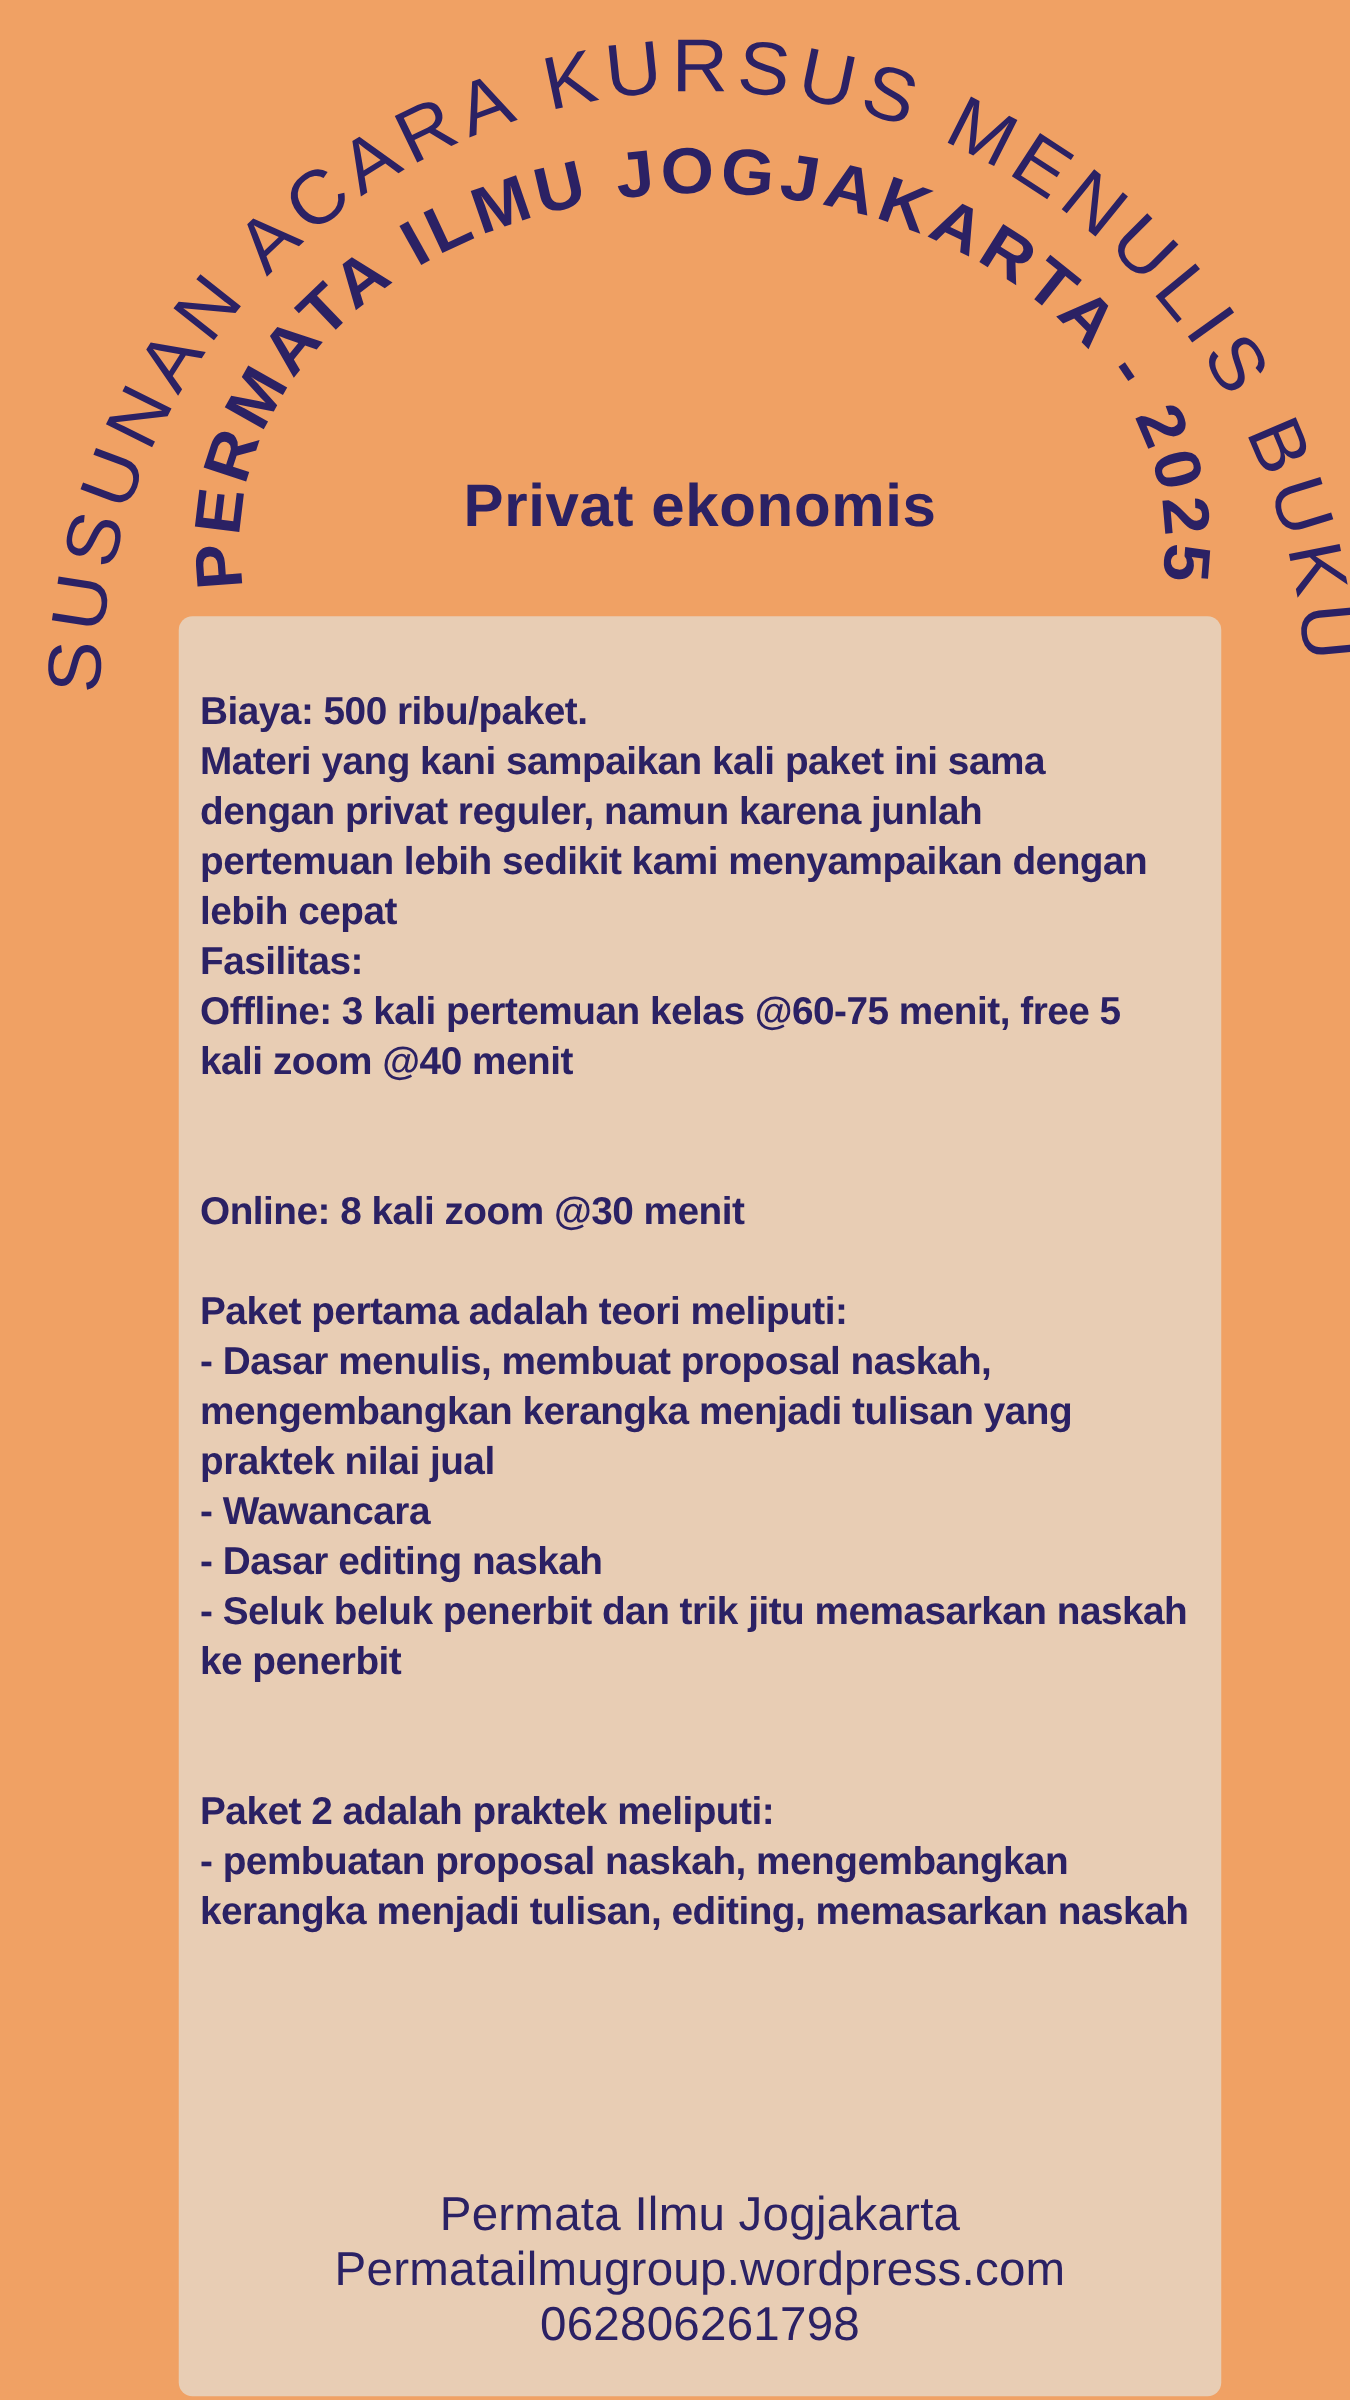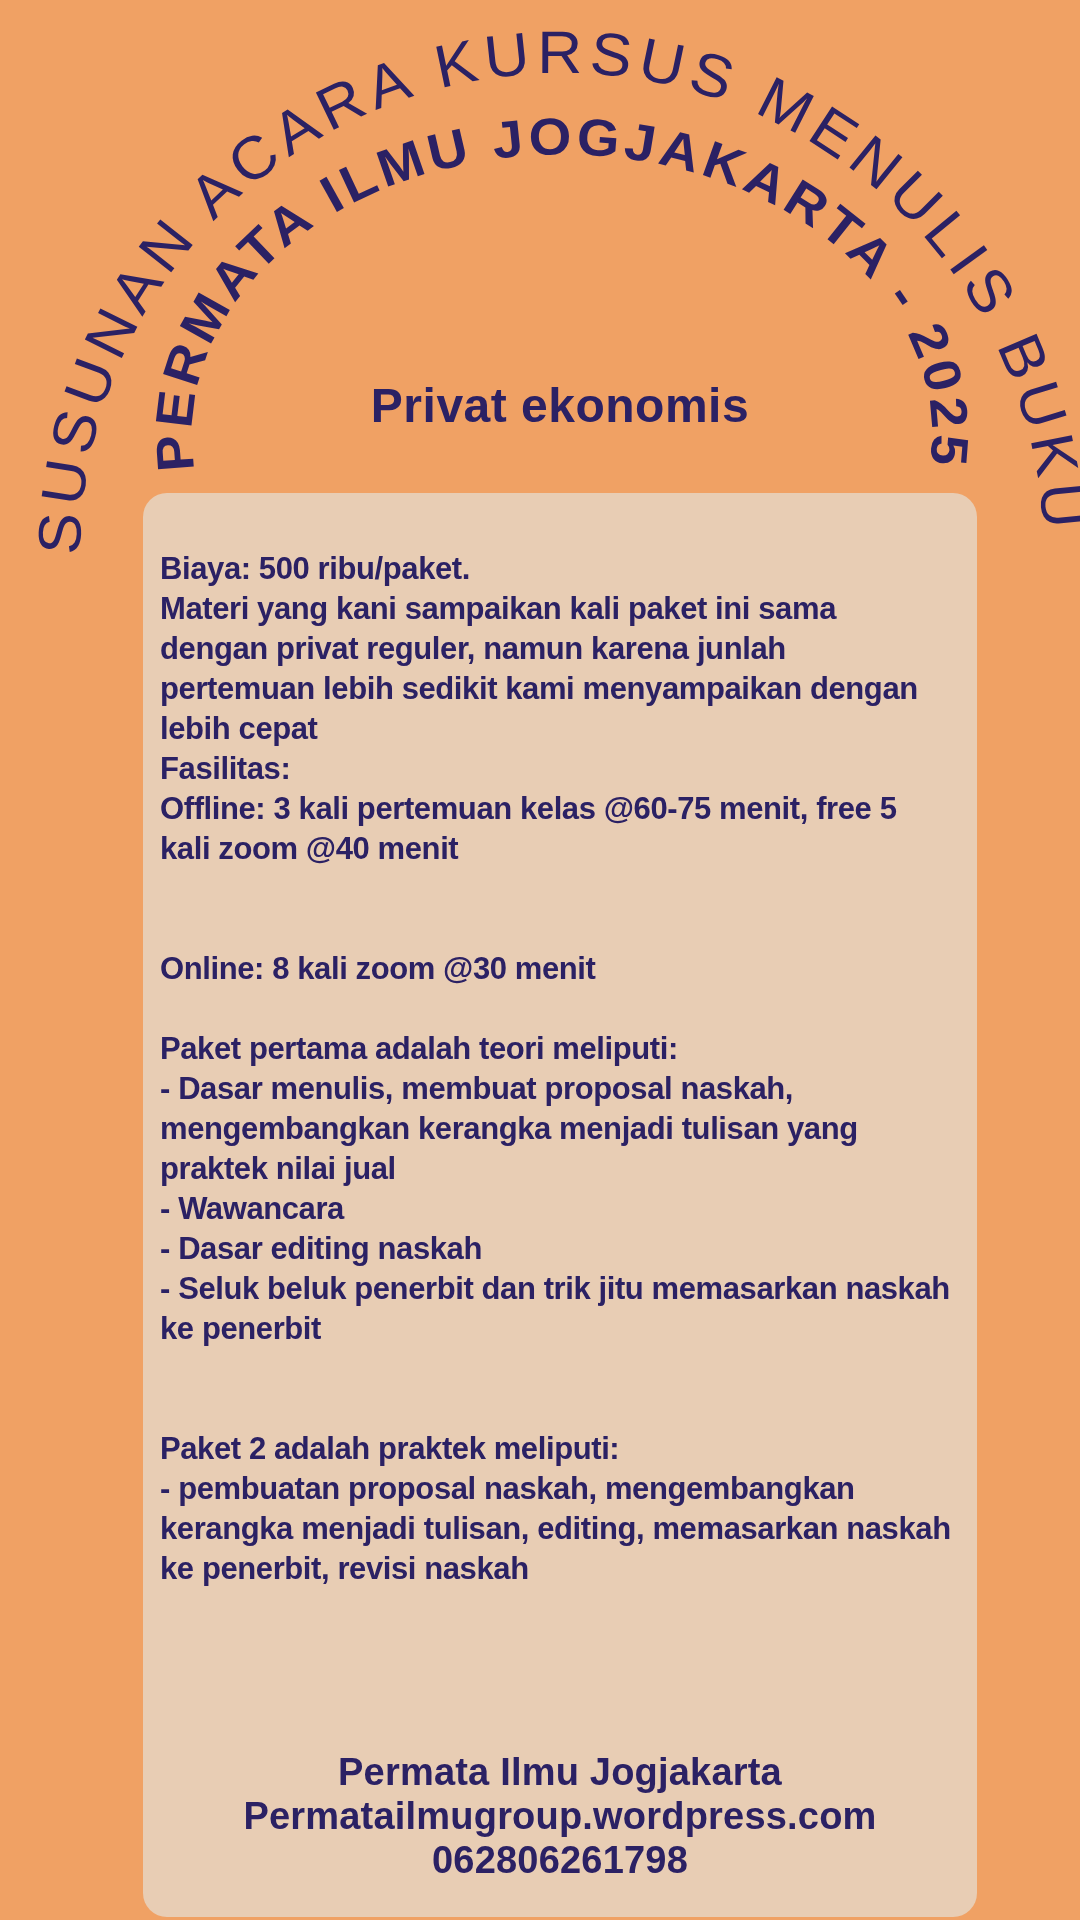--- a/index.html
+++ b/index.html
@@ -49,21 +49,21 @@
     letter-spacing: 0.5px;
     color: var(--ink, #2b2164);
   }
   .card {
     position: absolute;
     left: 143px;
     top: 493px;
     width: 834px;
     height: 1424px;
     background: var(--card, #e8cdb4);
-    border-radius: 24px;
+    border-radius: 11px;
   }
   .body-lines {
     position: absolute;
     left: 17px;
     top: 56px;
     width: 816px;
   }
   .body-line {
     font-size: 31px;
     font-weight: 700;
@@ -74,21 +74,21 @@
   }
   .footer {
     position: absolute;
     left: 0;
     top: 1257px;
     width: 834px;
     text-align: center;
   }
   .footer-line {
     font-size: 38px;
-    font-weight: 700;
+    font-weight: 400;
     line-height: 44px;
     letter-spacing: 0.2px;
     color: var(--ink, #2b2164);
   }
 </style>
 </head>
 <body>
 
 <div class="poster">
 
@@ -127,21 +127,20 @@
         <div class="body-line">praktek nilai jual</div>
         <div class="body-line">- Wawancara</div>
         <div class="body-line">- Dasar editing naskah</div>
         <div class="body-line">- Seluk beluk penerbit dan trik jitu memasarkan naskah</div>
         <div class="body-line">ke penerbit</div>
         <div class="body-line">&nbsp;</div>
         <div class="body-line">&nbsp;</div>
         <div class="body-line">Paket 2 adalah praktek meliputi:</div>
         <div class="body-line">- pembuatan proposal naskah, mengembangkan</div>
         <div class="body-line">kerangka menjadi tulisan, editing, memasarkan naskah</div>
-        <div class="body-line">ke penerbit, revisi naskah</div>
       </div>
     <div class="footer">
       <div class="footer-line">Permata Ilmu Jogjakarta</div>
       <div class="footer-line">Permatailmugroup.wordpress.com</div>
       <div class="footer-line">062806261798</div>
     </div>
   </div>
 
 </div>
 

